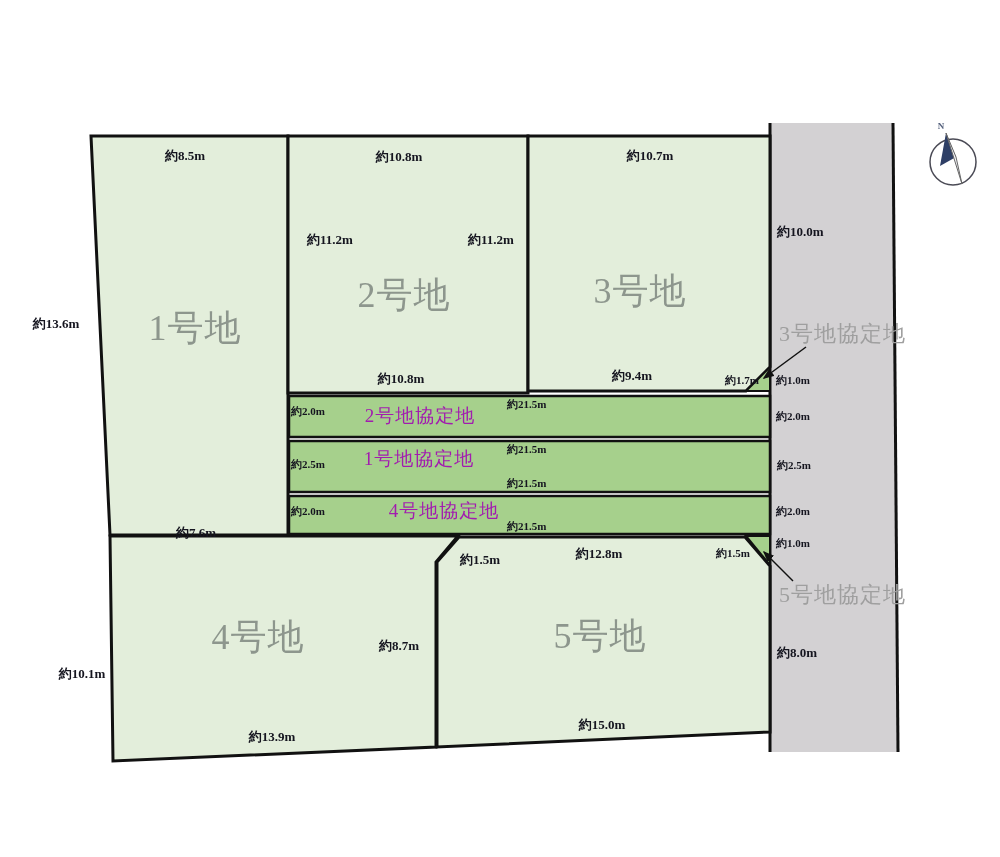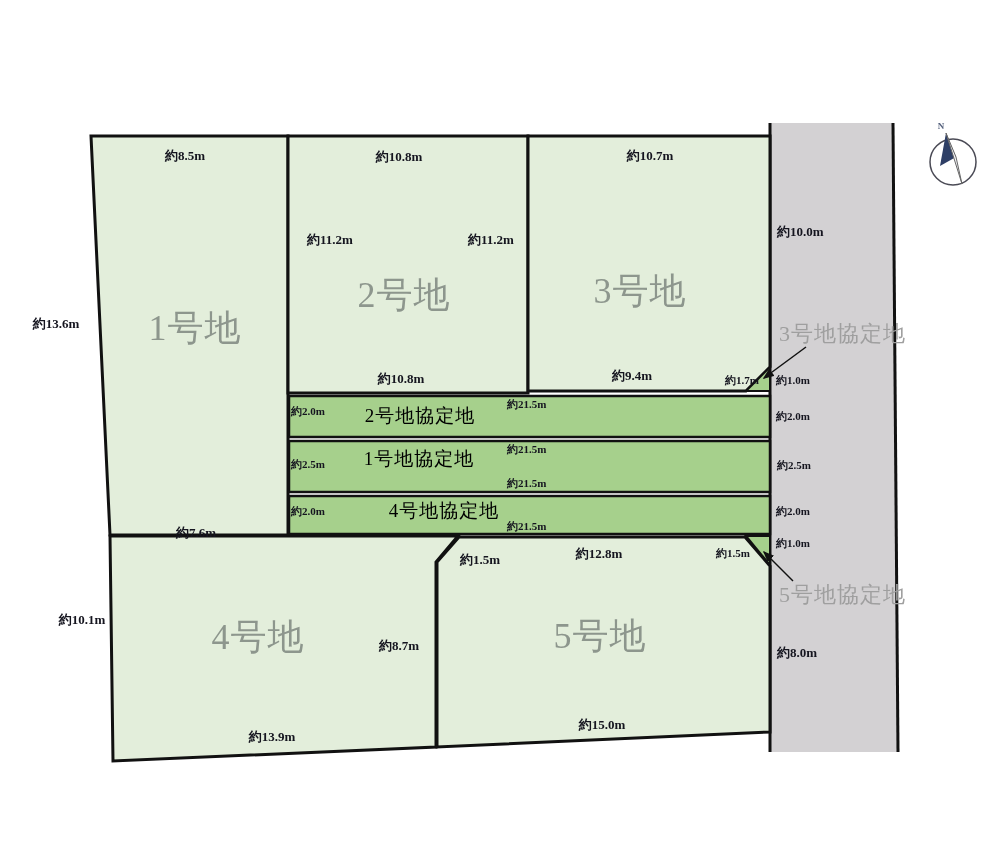--- a/index.html
+++ b/index.html
@@ -6,21 +6,21 @@
   .canvas{
     position:relative;width:1000px;height:857px;background:#ffffff;overflow:hidden;
     font-family:"Liberation Serif","DejaVu Serif",serif;
   }
   .canvas svg{position:absolute;left:0;top:0;}
   .lbl{position:absolute;white-space:nowrap;transform:translate(-50%,-50%);line-height:1;}
   .la{transform:translate(0,-50%);} 
   .dim{font-size:13px;font-weight:bold;color:#15151f;}
   .dim-sm{font-size:11px;font-weight:bold;color:#15151f;}
   .lot-name{font-size:36px;color:#8d968d;letter-spacing:1px;}
-  .strip-name{font-size:19px;color:#000000;letter-spacing:1px;}
+  .strip-name{font-size:19px;color:#a21caf;letter-spacing:1px;}
   .road-name{font-size:22px;color:#9f9f9f;letter-spacing:1px;}
   .north{font-size:9px;color:#55617d;font-weight:bold;}
 </style>
 </head>
 <body>
 
 <div class="canvas">
 
   <svg width="1000" height="857" viewBox="0 0 1000 857">
     <defs>
@@ -87,21 +87,21 @@
   <div class="lbl dim la" style="left:777px;top:231px;">約10.0m</div>
   <div class="lbl road-name la" style="left:779px;top:334px;">3号地協定地</div>
   <div class="lbl dim-sm la" style="left:776px;top:380px;">約1.0m</div>
   <div class="lbl dim-sm la" style="left:776px;top:416px;">約2.0m</div>
   <div class="lbl dim-sm la" style="left:777px;top:465px;">約2.5m</div>
   <div class="lbl dim-sm la" style="left:776px;top:511px;">約2.0m</div>
   <div class="lbl dim-sm la" style="left:776px;top:543px;">約1.0m</div>
   <div class="lbl road-name la" style="left:779px;top:595px;">5号地協定地</div>
   <div class="lbl dim la" style="left:777px;top:652px;">約8.0m</div>
 
-  <div class="lbl dim" style="left:82px;top:619px;">約10.1m</div>
+  <div class="lbl dim" style="left:82px;top:673px;">約10.1m</div>
   <div class="lbl lot-name" style="left:258px;top:637px;">4号地</div>
   <div class="lbl dim" style="left:399px;top:645px;">約8.7m</div>
   <div class="lbl dim" style="left:272px;top:736px;">約13.9m</div>
 
   <div class="lbl dim" style="left:480px;top:559px;">約1.5m</div>
   <div class="lbl dim" style="left:599px;top:553px;">約12.8m</div>
   <div class="lbl dim-sm" style="left:733px;top:553px;">約1.5m</div>
   <div class="lbl lot-name" style="left:600px;top:636px;">5号地</div>
   <div class="lbl dim" style="left:602px;top:724px;">約15.0m</div>
 

